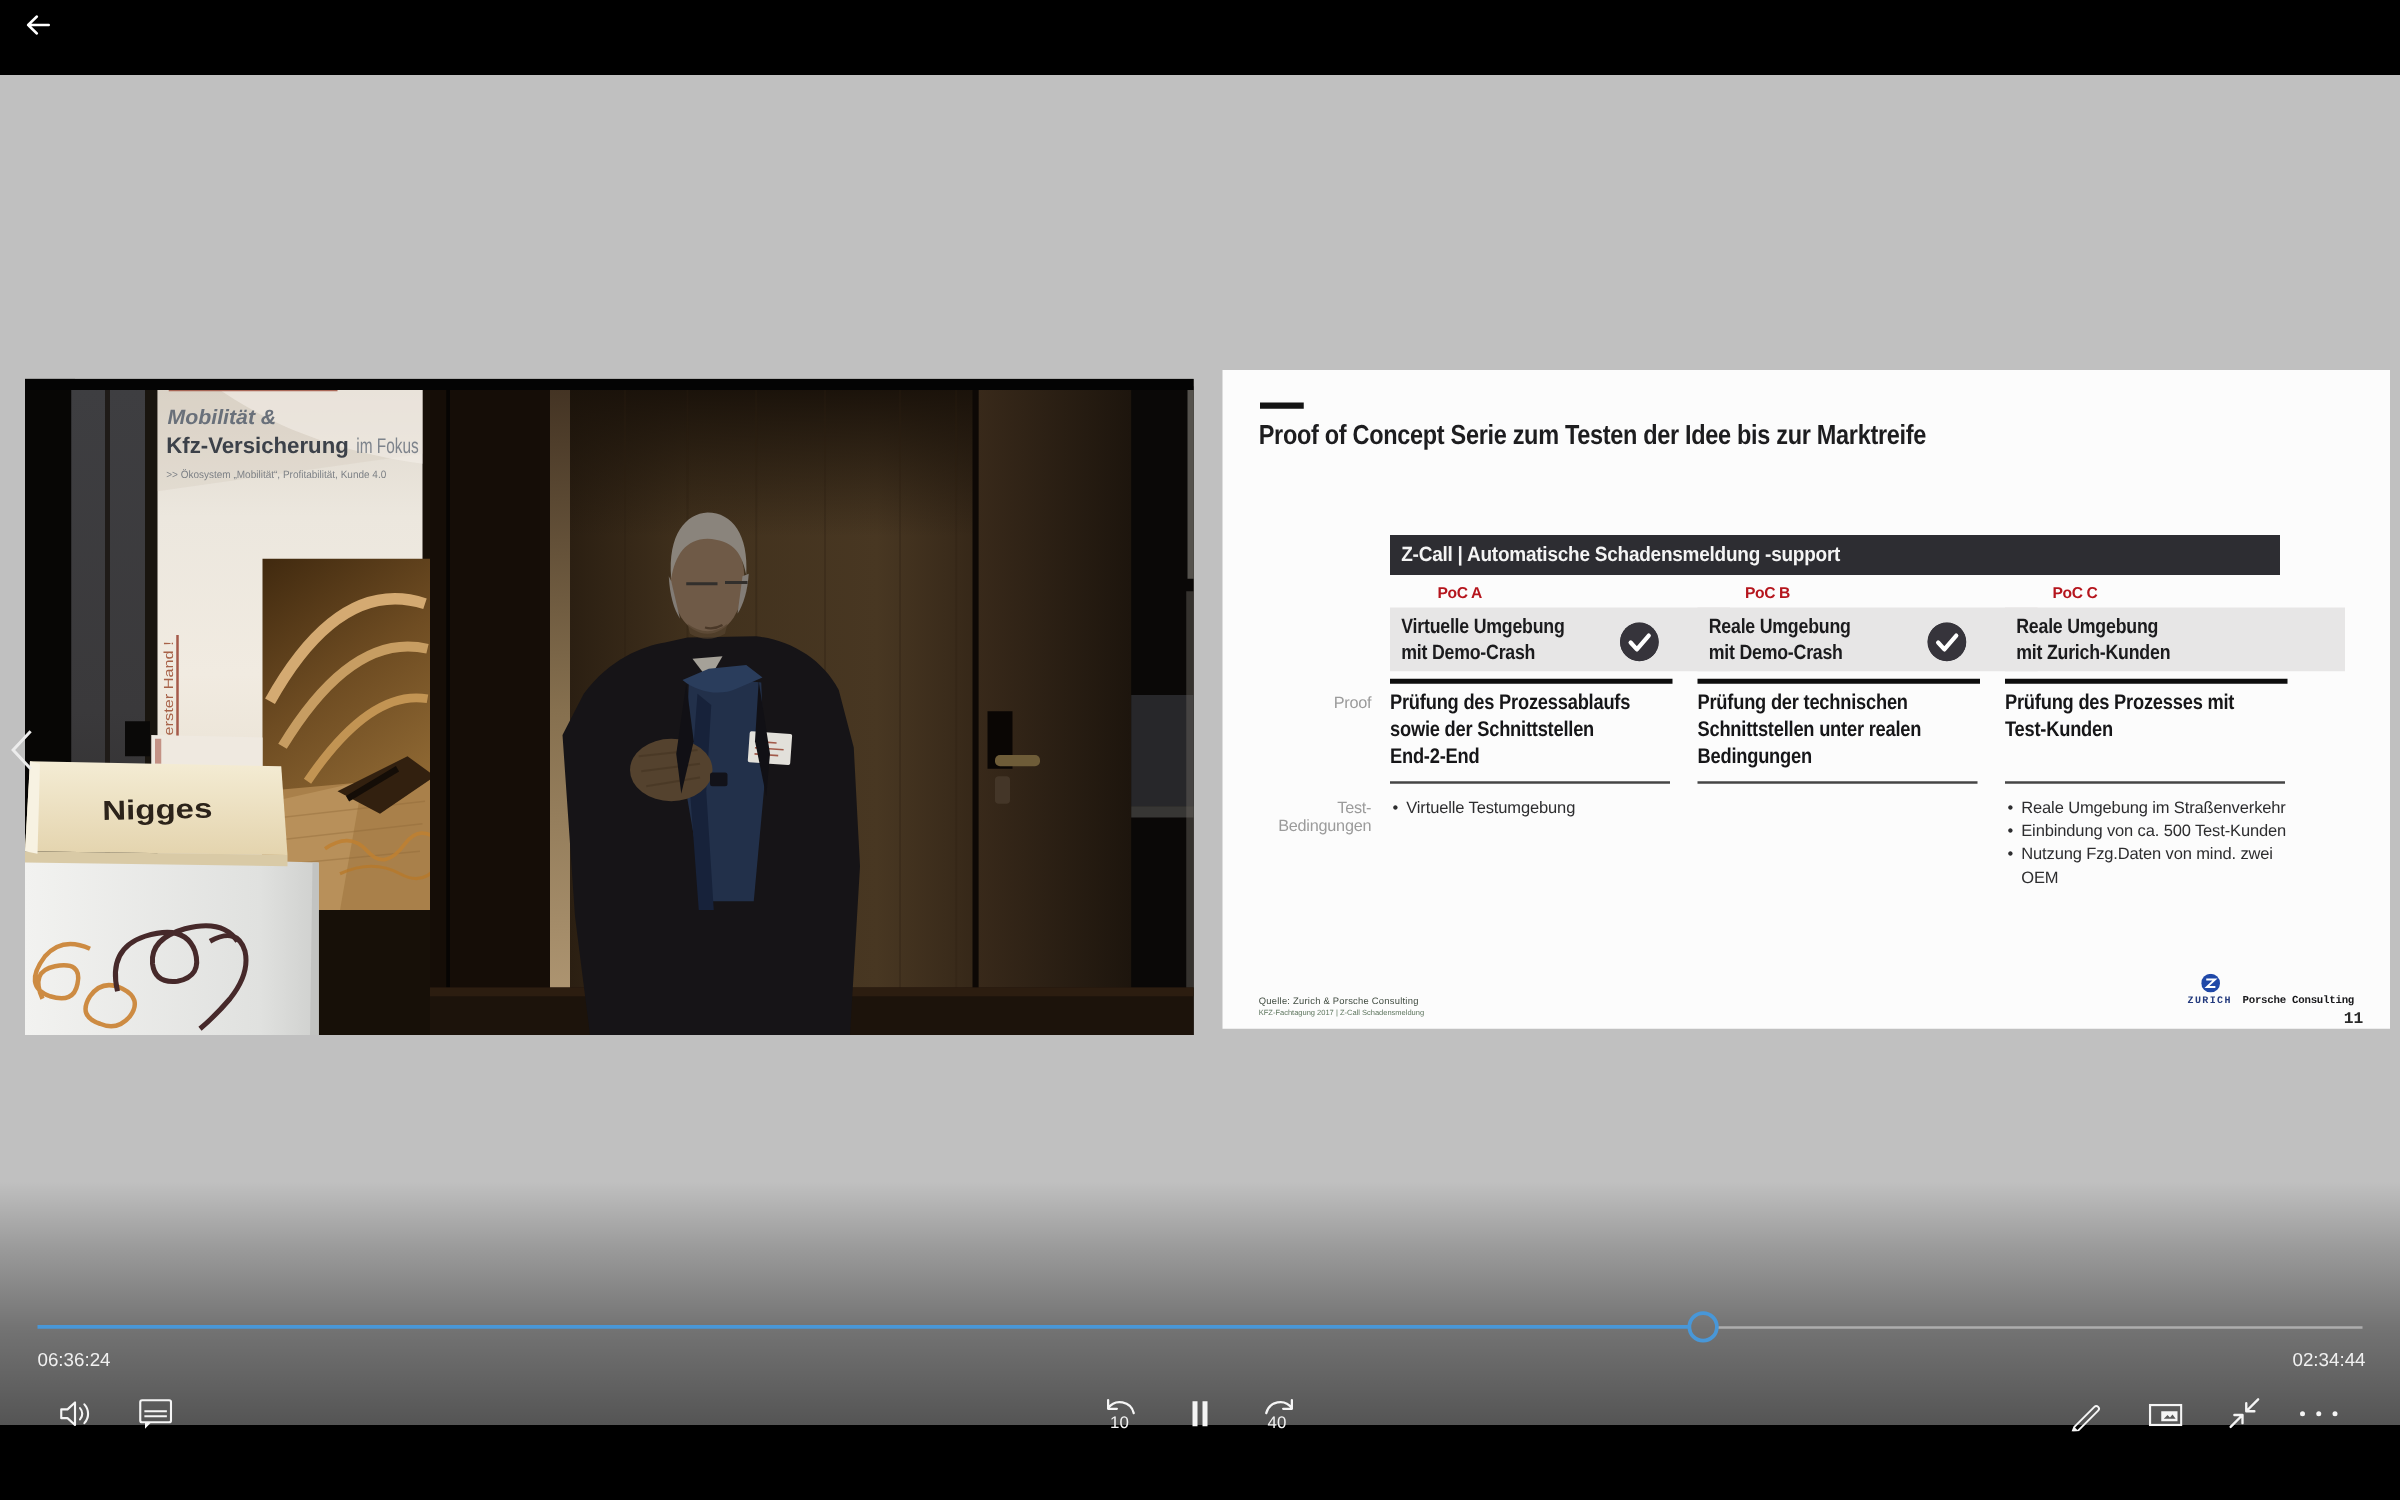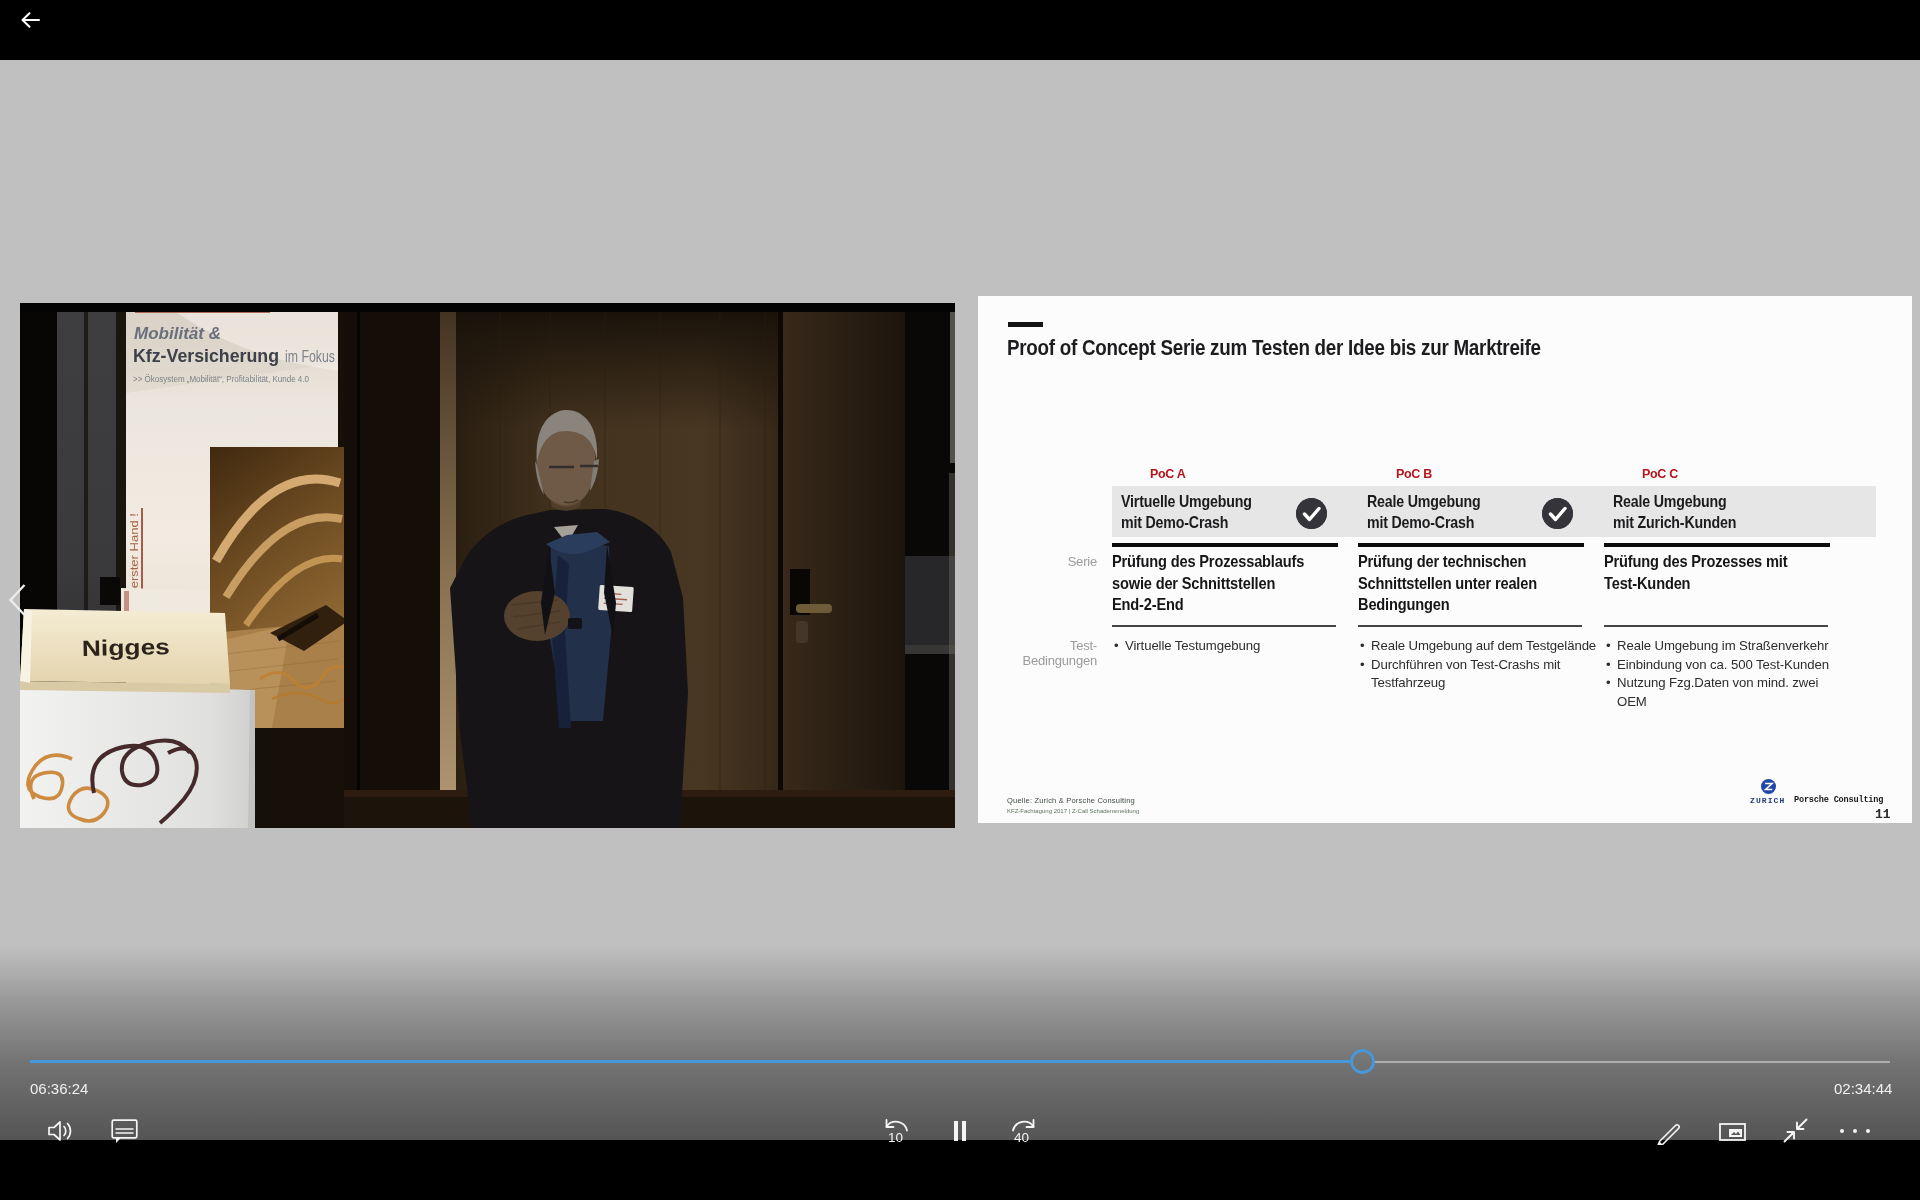--- a/index.html
+++ b/index.html
@@ -202,20 +202,21 @@
 
         <path d="M529 244 L 521 300 L 525 332 L 535 290 Z" fill="#111015"></path>
         <path d="M587 242 L 596 300 L 593 334 L 584 290 Z" fill="#111015"></path>
       </g>
     </svg>
     </div>
 
     <div id="slide">
       <div id="dash"></div>
       <div id="stitle">Proof of Concept Serie zum Testen der Idee bis zur Marktreife</div>
+      <div id="hbar"><span>Z-Call | Automatische Schadensmeldung -support</span></div>
       <div class="poc c1">PoC A</div>
       <div class="poc c2">PoC B</div>
       <div class="poc c3">PoC C</div>
       <div class="gbox c1">
           <div class="gbt">Virtuelle Umgebung<br>mit Demo-Crash</div>
         <svg class="chk" style="left:184px" viewBox="0 0 31 31">
             <circle cx="15.5" cy="15.5" r="15.5" fill="#36343b"></circle>
             <path d="M8.5 16 L13.5 21.5 L23 10.5" stroke="#fff" stroke-width="3.4" fill="none" stroke-linecap="round" stroke-linejoin="round"></path>
           </svg>
       </div>
@@ -225,34 +226,30 @@
             <circle cx="15.5" cy="15.5" r="15.5" fill="#36343b"></circle>
             <path d="M8.5 16 L13.5 21.5 L23 10.5" stroke="#fff" stroke-width="3.4" fill="none" stroke-linecap="round" stroke-linejoin="round"></path>
           </svg>
       </div>
       <div class="gbox c3">
           <div class="gbt">Reale Umgebung<br>mit Zurich-Kunden</div>
         </div>
       <div class="gbl c1"></div>
         <div class="gbl c2"></div>
         <div class="gbl c3"></div>
-      <div class="lbl" style="top:258px">Serie</div>
+      <div class="lbl" style="top:258px">Proof</div>
       <div class="para c1">Prüfung des Prozessablaufs<br>sowie der Schnittstellen<br>End-2-End</div>
       <div class="para c2">Prüfung der technischen<br>Schnittstellen unter realen<br>Bedingungen</div>
       <div class="para c3">Prüfung des Prozesses mit<br>Test-Kunden</div>
       <div class="sep c1"></div>
         <div class="sep c2"></div>
         <div class="sep c3"></div>
       <div class="lbl" style="top:342px">Test-<br>Bedingungen</div>
       <div class="blts c1">
           <div>Virtuelle Testumgebung</div>
-        </div>
-      <div class="blts c2">
-          <div>Reale Umgebung auf dem Testgelände</div>
-          <div>Durchführen von Test-Crashs mit Testfahrzeug</div>
         </div>
       <div class="blts c3">
           <div>Reale Umgebung im Straßenverkehr</div>
           <div>Einbindung von ca. 500 Test-Kunden</div>
           <div>Nutzung Fzg.Daten von mind. zwei<br>OEM</div>
         </div>
       <div style="position:absolute;left:29px;top:500px;font-size:7.5px;color:#3f4a3f;letter-spacing:0.2px;">Quelle: Zurich &amp; Porsche Consulting</div>
       <div style="position:absolute;left:29px;top:512px;font-size:6px;color:#5d755d;">KFZ-Fachtagung 2017 | Z-Call Schadensmeldung</div>
       <div style="position:absolute;left:775px;top:483px;width:150px;height:30px;font-family:Liberation Mono, monospace;">
         <svg width="15" height="15" style="position:absolute;left:8px;top:0" viewBox="0 0 15 15">

